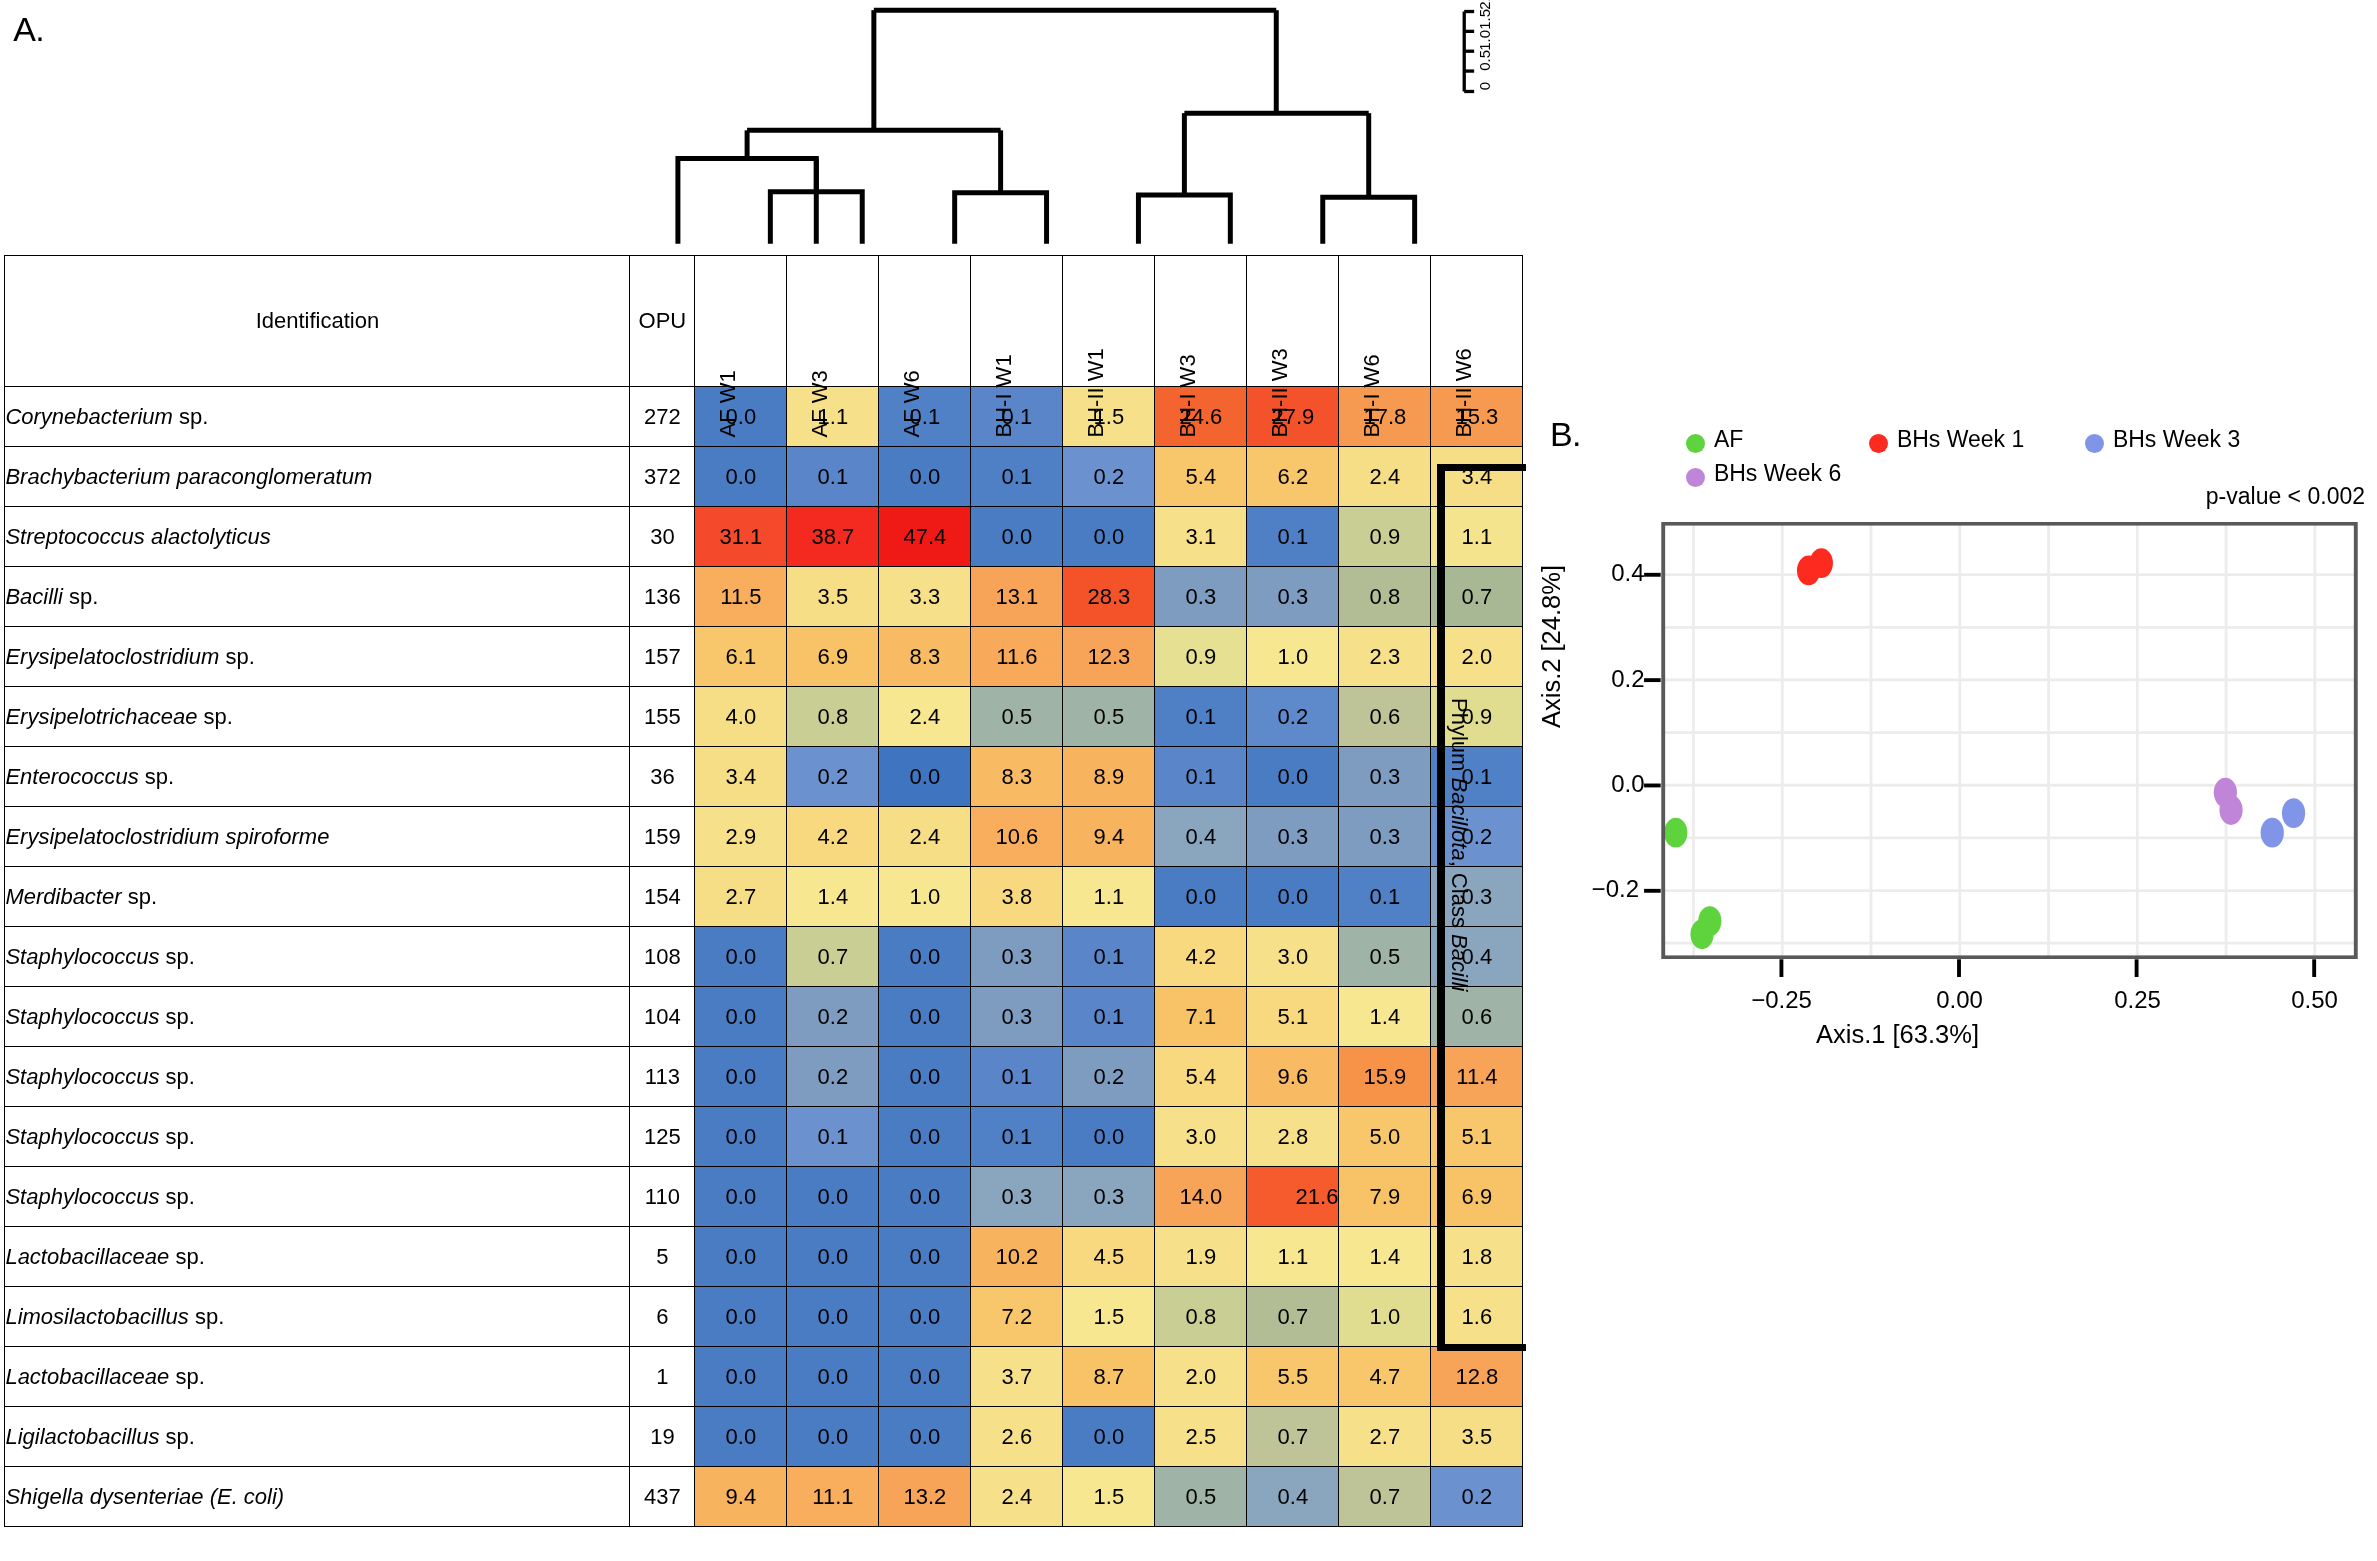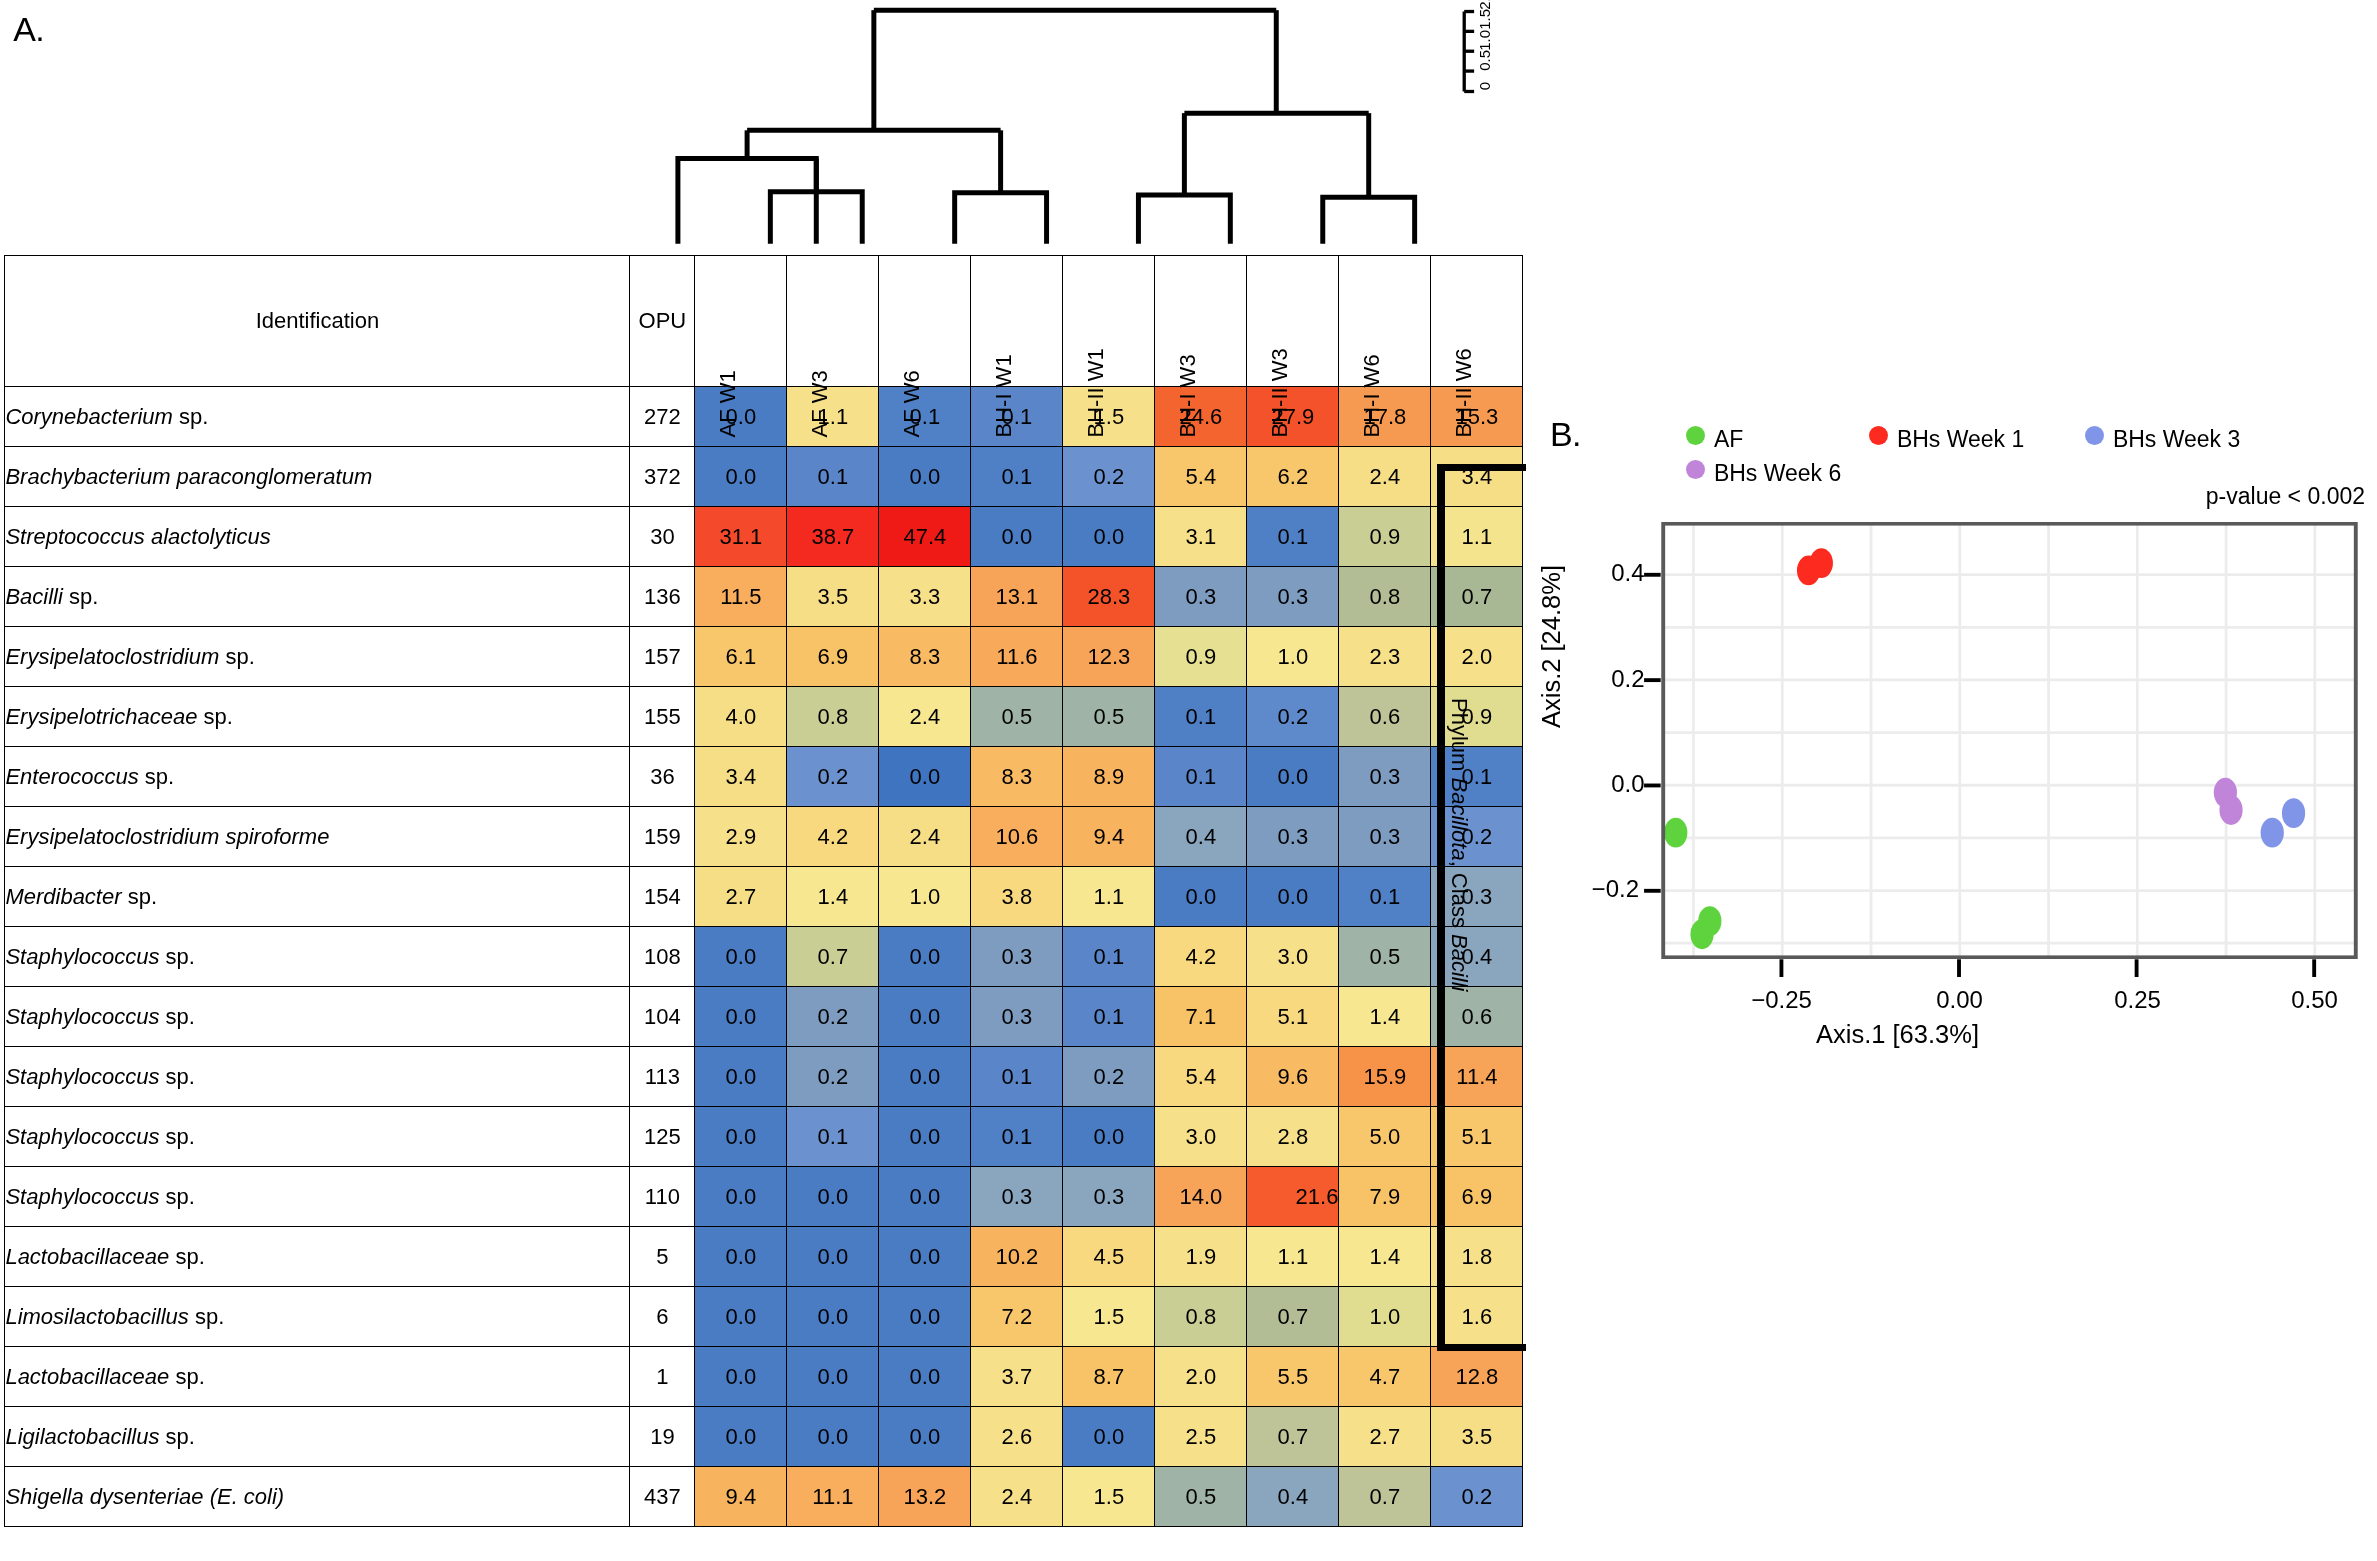--- a/index.html
+++ b/index.html
@@ -59,21 +59,21 @@
                  background:#000;}
   #group-label{position:absolute;left:1446px;top:698px;font-size:22px;
                writing-mode:vertical-rl;white-space:nowrap;letter-spacing:0px;}
   #group-label i{font-style:italic;}
 
   
   #panelB{position:absolute;left:1528px;top:399px;width:849px;height:775px;}
 
   #legendB{position:absolute;left:158px;top:23px;width:664px;}
   .legend-row{display:flex;align-items:center;height:34px;}
-  .legend-item{display:flex;align-items:flex-start;margin-right:0px;}
+  .legend-item{display:flex;align-items:flex-end;margin-right:0px;}
   .legend-dot{width:19px;height:19px;border-radius:50%;margin-right:8.9px;
               flex:none;}
   .legend-lab{font-size:23px;white-space:nowrap;}
 
   #pvalue{position:absolute;right:12px;top:84px;font-size:23px;white-space:nowrap;}
 
   #plotB{position:absolute;left:133px;top:123px;width:697px;height:437px;}
   #plotB svg{display:block;}
 
   #ylabelB{position:absolute;left:8.9px;top:166px;font-size:25.5px;

